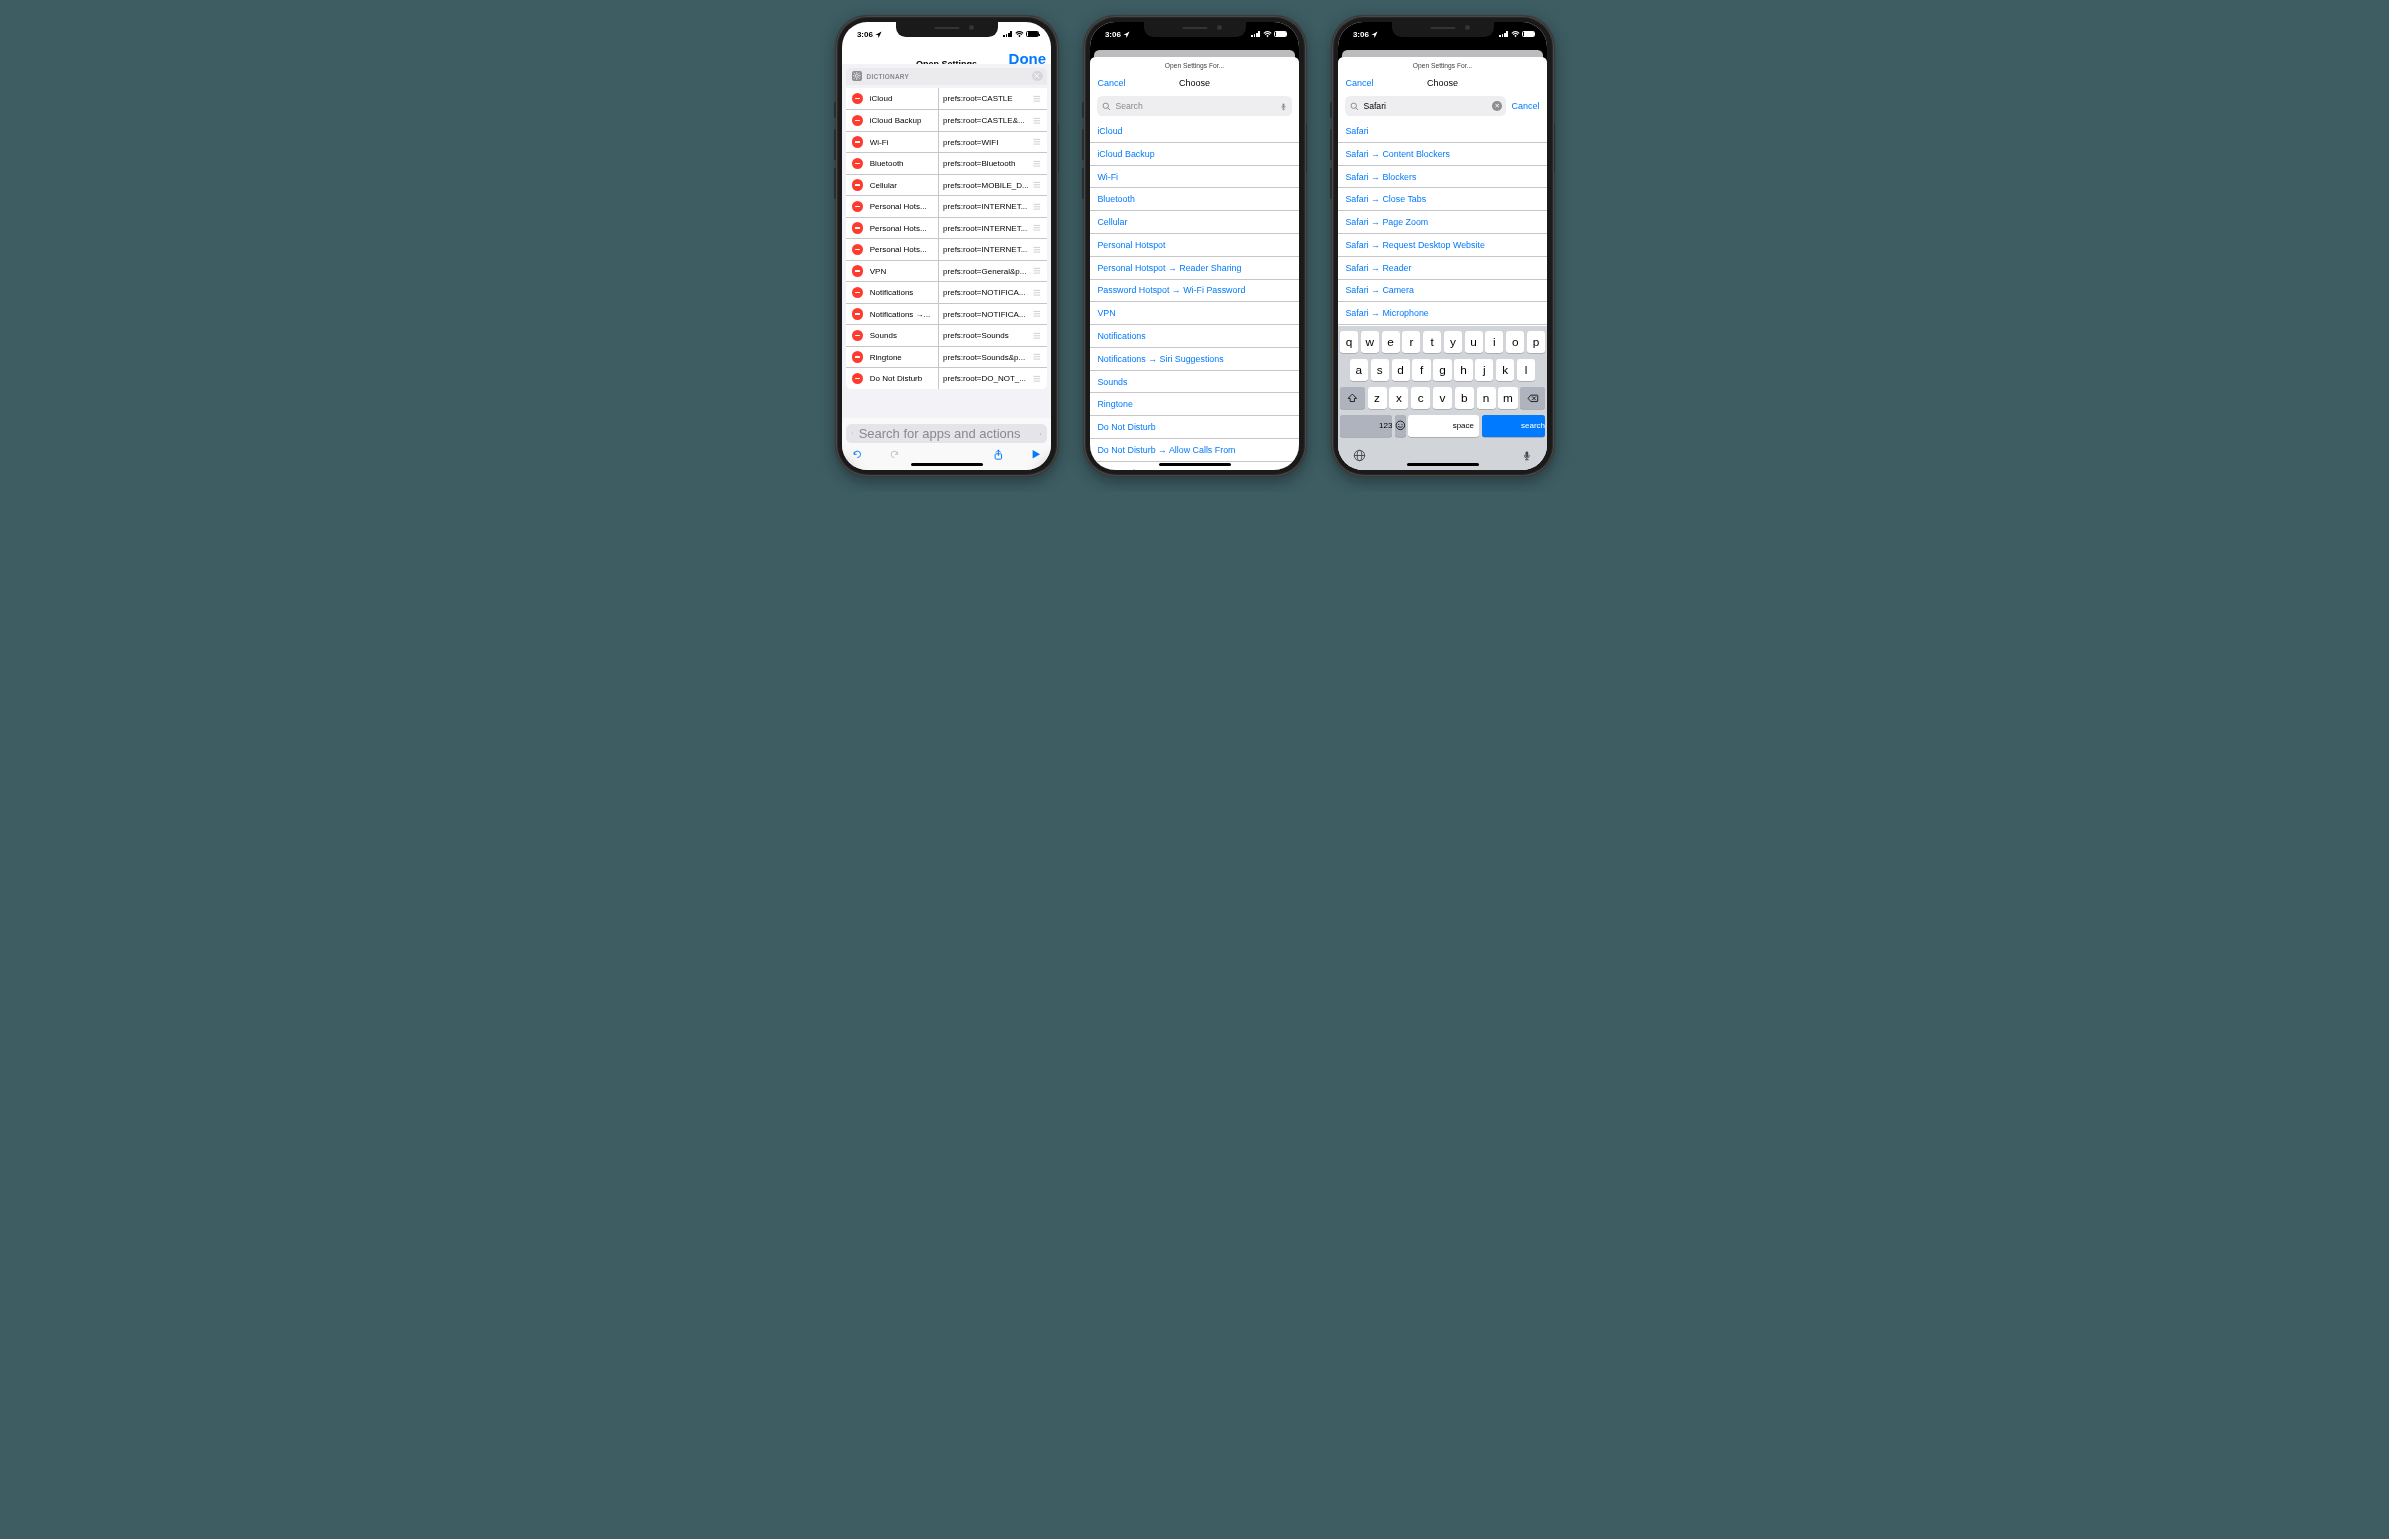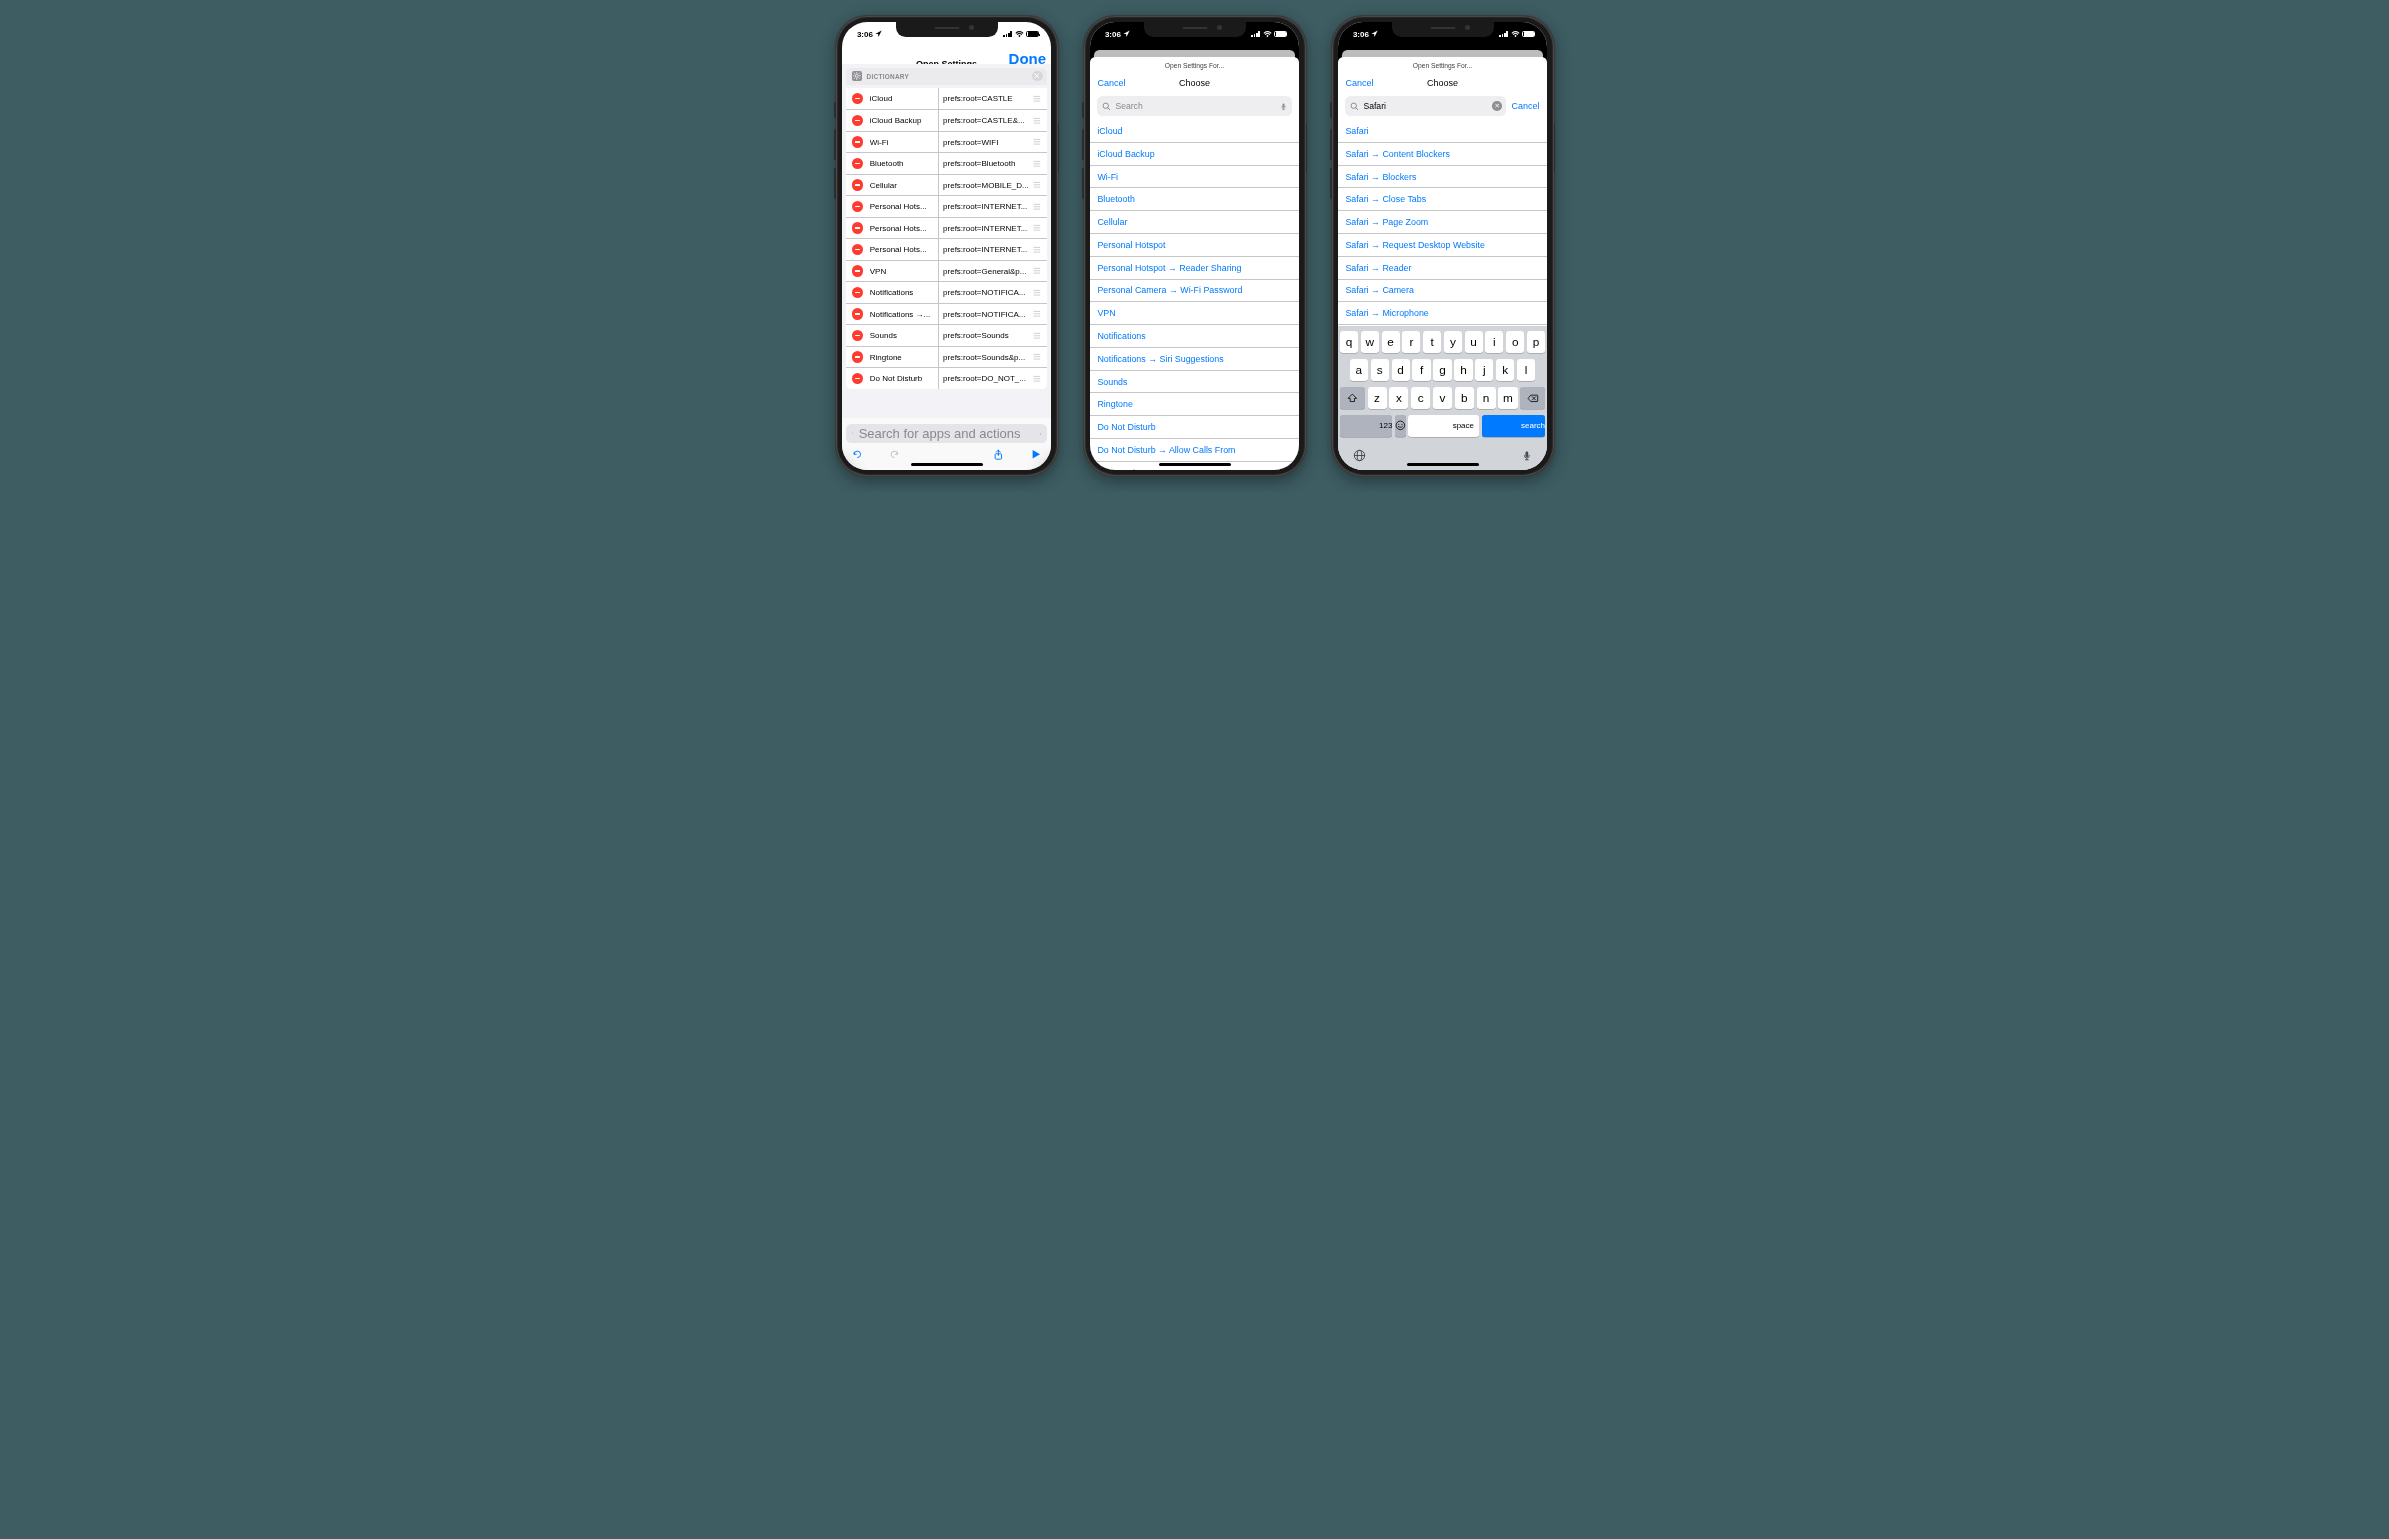--- a/index.html
+++ b/index.html
@@ -23,21 +23,21 @@
   .phone::before{content:"";position:absolute;left:-1.6px;top:86px;width:1.6px;height:16px;background:#2c2c2c;border-radius:1.1px 0 0 1.1px;}
   .phone::after{content:"";position:absolute;left:-1.6px;top:113px;width:1.6px;height:31px;background:#2c2c2c;border-radius:1.1px 0 0 1.1px;box-shadow:0 39px 0 #2c2c2c;}
   .pbtn{position:absolute;right:-1.6px;top:107px;width:1.6px;height:49px;background:#2c2c2c;border-radius:0 1.1px 1.1px 0;}
   .screen{position:relative;width:100%;height:100%;border-radius:25px;background:#fff;overflow:hidden;}
   .notch{position:absolute;top:0;left:50%;transform:translateX(-50%);width:102px;height:15px;background:#1a1a1a;border-radius:0 0 9.7px 9.7px;z-index:200;}
   .notch::before{content:"";position:absolute;left:50%;top:4.3px;transform:translateX(-50%);width:25px;height:2.7px;background:#333;border-radius:1.6px;}
   .notch::after{content:"";position:absolute;right:23.6px;top:2.7px;width:5.4px;height:5.4px;background:#333;border-radius:50%;}
   .homebar{position:absolute;bottom:3.8px;left:50%;transform:translateX(-50%);width:72px;height:2.7px;background:#000;border-radius:1.6px;z-index:150;}
 
   .sbar{position:absolute;top:0;left:0;right:0;height:23.6px;display:flex;justify-content:space-between;align-items:center;padding:0 11.8px 0 15px;z-index:100;font-weight:600;font-size:8px;color:#000;}
-  .sbar .time{display:flex;gap:2.1px;}
+  .sbar .time{display:flex;align-items:center;gap:2.1px;}
   .sbar .right{display:flex;align-items:center;gap:2.7px;}
   .sig{display:flex;align-items:flex-end;gap:0.8px;height:5.9px;}
   .sig i{width:1.6px;background:#000;border-radius:0.3px;}
   .sig i:nth-child(1){height:2.1px;}.sig i:nth-child(2){height:3.2px;}.sig i:nth-child(3){height:4.3px;}.sig i:nth-child(4){height:5.9px;}
   .batt{width:13px;height:6.4px;border:0.5px solid #000;border-radius:1.6px;position:relative;}
   .batt::before{content:"";position:absolute;inset:0.5px;background:#000;border-radius:0.5px;}
   .batt::after{content:"";position:absolute;right:-1.6px;top:1.9px;width:1.1px;height:2.1px;background:#000;border-radius:0 0.5px 0.5px 0;}
 
   
   .nav{padding:23.6px 7.5px 5.4px;display:flex;align-items:center;justify-content:center;position:relative;}
@@ -470,21 +470,21 @@
         </div>
       </div>
       <div class="list" id="p2-list">
           <div class="lrow">iCloud</div>
           <div class="lrow">iCloud Backup</div>
           <div class="lrow">Wi-Fi</div>
           <div class="lrow">Bluetooth</div>
           <div class="lrow">Cellular</div>
           <div class="lrow">Personal Hotspot</div>
           <div class="lrow">Personal Hotspot → Reader Sharing</div>
-          <div class="lrow">Personal Camera → Wi-Fi Password</div>
+          <div class="lrow">Password Hotspot → Wi-Fi Password</div>
           <div class="lrow">VPN</div>
           <div class="lrow">Notifications</div>
           <div class="lrow">Notifications → Siri Suggestions</div>
           <div class="lrow">Sounds</div>
           <div class="lrow">Ringtone</div>
           <div class="lrow">Do Not Disturb</div>
           <div class="lrow">Do Not Disturb → Allow Calls From</div>
           <div class="lrow">Screen Time</div>
         </div>
     </div>

